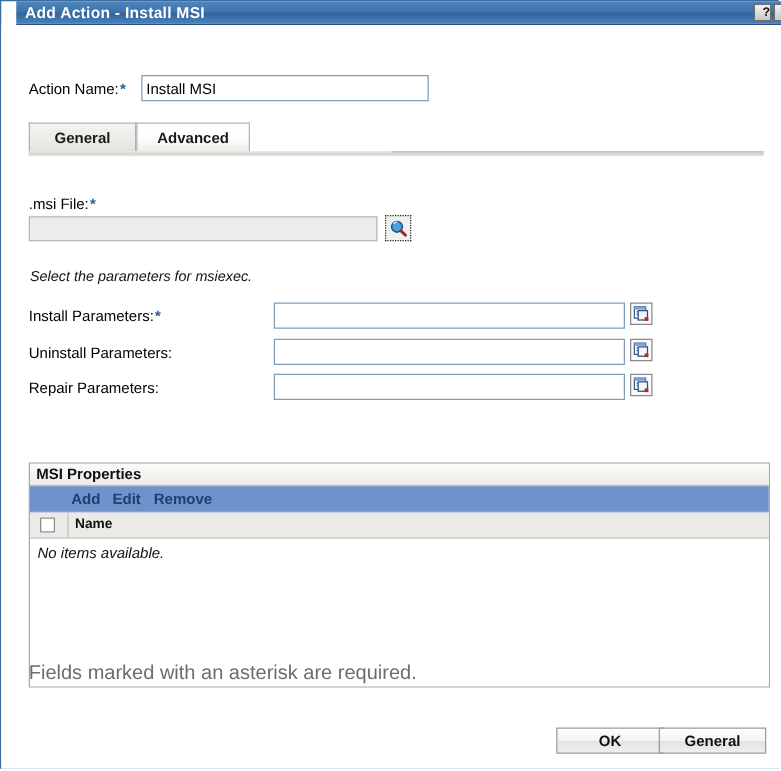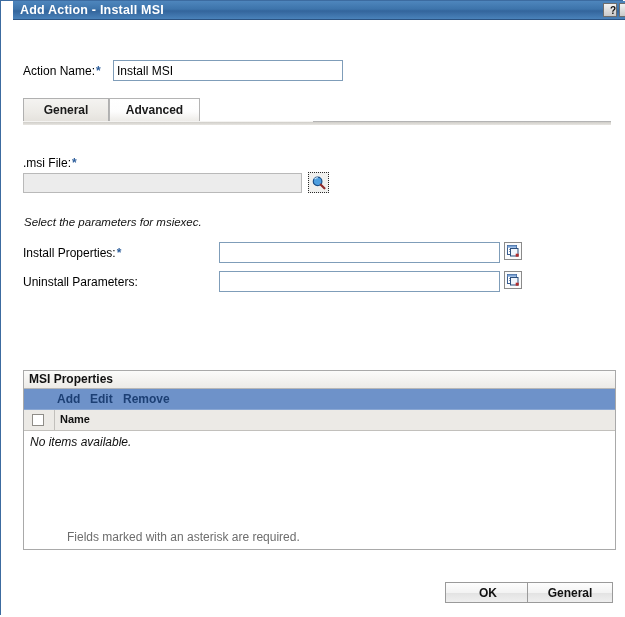--- a/index.html
+++ b/index.html
@@ -323,24 +323,23 @@
     position: absolute;
     left: 6px; top: 4px;
     font-size: 12px;
     font-style: italic;
     color: #111;
   }
   
   .footer-note {
     position: absolute;
     left: 22px; top: 510px;
-    font-size: 12px;
+    font-size: 16px;
     color: #6d6d6d;
     white-space: nowrap;
-    margin-left: 44px;
   }
   .btn {
     position: absolute;
     top: 562px;
     width: 86px;
     height: 21px;
     box-sizing: border-box;
     background: linear-gradient(to bottom, #fdfdfd 0%, #f3f3f3 50%, #e2e2e2 51%, #efefef 100%);
     border: 1px solid #9a9a9a;
     font-family: "Liberation Sans", sans-serif;
@@ -391,21 +390,21 @@
         <circle cx="6.6" cy="6.4" r="4.3" fill="#4d9fe0" stroke="#1b4f87" stroke-width="1.2"></circle>
         <path d="M3.6 4.2a4 4 0 0 1 3.2-1.6" stroke="#cfe8fb" stroke-width="1.1" fill="none"></path>
         <path d="M9.8 9.7l3.6 3.5" stroke="#8e2b2b" stroke-width="2.3" stroke-linecap="round"></path>
       </svg>
     </button>
 
     <div class="hint-msiexec">Select the parameters for msiexec.</div>
 
     <div class="param-row p0">
       <div class="param-label">
-        <span>Install Properties:</span><span class="req">*</span>
+        <span>Install Parameters:</span><span class="req">*</span>
       </div>
       <input class="param-input" type="text" value="" style="">
       <button class="param-picker">
         <svg width="14" height="14" viewBox="0 0 14 14" aria-hidden="true">
           <rect x="1.5" y="1.5" width="9" height="9" fill="#ffffff" stroke="#3a5d8f" stroke-width="1"></rect>
           <rect x="1.5" y="1.5" width="9" height="2.2" fill="#7ba3d6"></rect>
           <rect x="3.2" y="5" width="5.5" height="1" fill="#5b7ca8"></rect>
           <rect x="3.2" y="7" width="5.5" height="1" fill="#5b7ca8"></rect>
           <rect x="4.5" y="4.5" width="7.5" height="7.5" fill="#f2f6fc" stroke="#2c4f7c" stroke-width="1"></rect>
           <rect x="9.7" y="9.7" width="3" height="3" fill="#b22c2c"></rect>
@@ -423,20 +422,36 @@
           <rect x="1.5" y="1.5" width="9" height="9" fill="#ffffff" stroke="#3a5d8f" stroke-width="1"></rect>
           <rect x="1.5" y="1.5" width="9" height="2.2" fill="#7ba3d6"></rect>
           <rect x="3.2" y="5" width="5.5" height="1" fill="#5b7ca8"></rect>
           <rect x="3.2" y="7" width="5.5" height="1" fill="#5b7ca8"></rect>
           <rect x="4.5" y="4.5" width="7.5" height="7.5" fill="#f2f6fc" stroke="#2c4f7c" stroke-width="1"></rect>
           <rect x="9.7" y="9.7" width="3" height="3" fill="#b22c2c"></rect>
         </svg>
       </button>
     </div>
 
+    <div class="param-row p2">
+      <div class="param-label">
+        <span>Repair Parameters:</span><span class="req"></span>
+      </div>
+      <input class="param-input" type="text" value="" style="">
+      <button class="param-picker">
+        <svg width="14" height="14" viewBox="0 0 14 14" aria-hidden="true">
+          <rect x="1.5" y="1.5" width="9" height="9" fill="#ffffff" stroke="#3a5d8f" stroke-width="1"></rect>
+          <rect x="1.5" y="1.5" width="9" height="2.2" fill="#7ba3d6"></rect>
+          <rect x="3.2" y="5" width="5.5" height="1" fill="#5b7ca8"></rect>
+          <rect x="3.2" y="7" width="5.5" height="1" fill="#5b7ca8"></rect>
+          <rect x="4.5" y="4.5" width="7.5" height="7.5" fill="#f2f6fc" stroke="#2c4f7c" stroke-width="1"></rect>
+          <rect x="9.7" y="9.7" width="3" height="3" fill="#b22c2c"></rect>
+        </svg>
+      </button>
+    </div>
 
     <div class="panel">
       <div class="panel-caption">MSI Properties</div>
       <div class="panel-toolbar">
         <span class="tool-link tl-add">Add</span>
         <span class="tool-link tl-edit">Edit</span>
         <span class="tool-link tl-remove">Remove</span>
       </div>
       <div class="col-header">
         <button class="hdr-check"></button>

